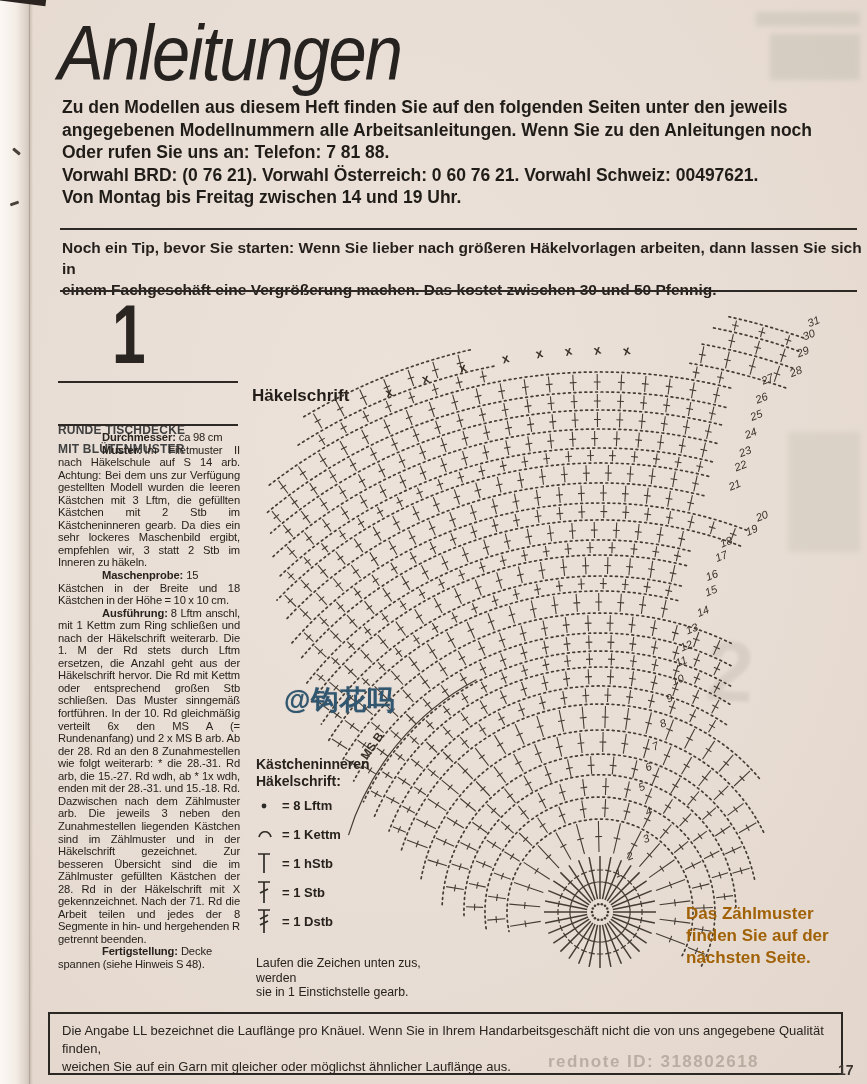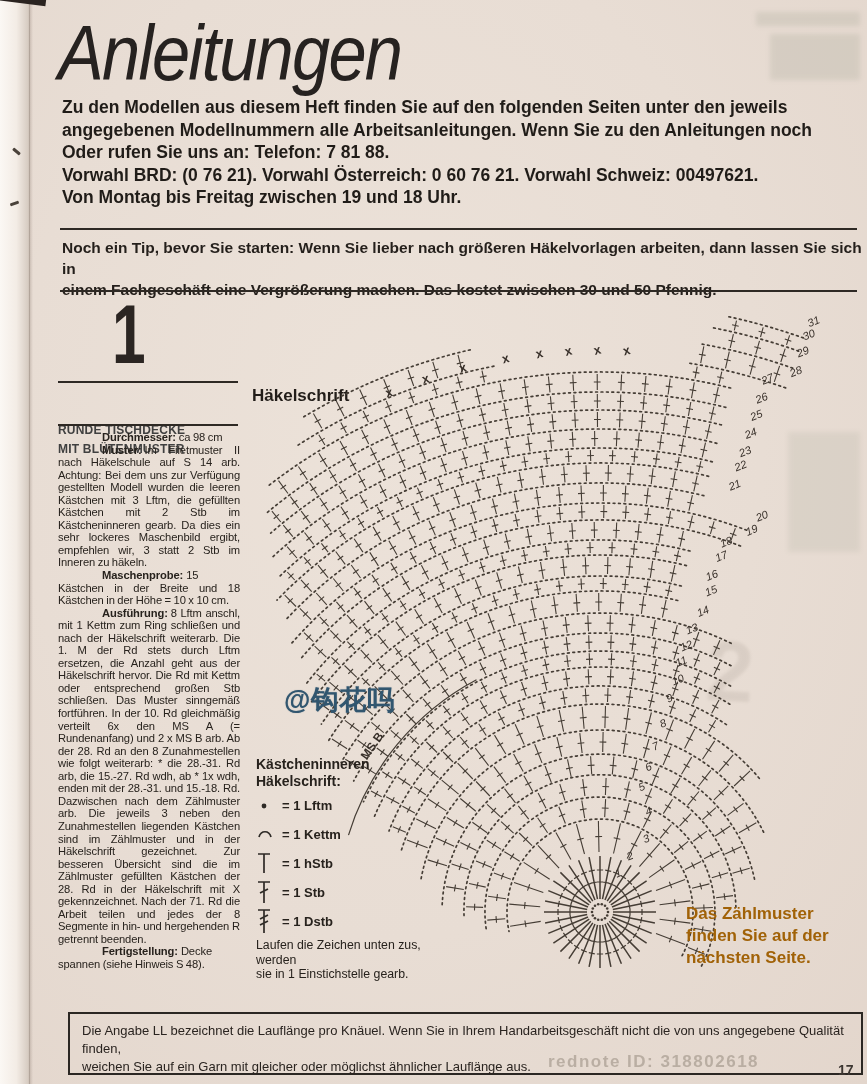--- a/index.html
+++ b/index.html
@@ -34,28 +34,28 @@
   .col b{font-weight:800;margin-right:3px;padding-left:44px;}
   
   .chart-label{left:252px;top:386px;font-size:17px;font-weight:800;color:#221d19;}
   #chart-svg{left:228px;top:283px;pointer-events:none;}
   
   .legend{left:256px;top:756px;width:175px;color:#27221d;}
   .legend-title{font-size:14px;font-weight:800;line-height:16.5px;}
   .legend-item{display:flex;align-items:center;height:26px;margin-top:3px;}
   .legend-item svg{flex:0 0 20px;margin-right:6px;}
   .legend-item span{font-size:13px;font-weight:600;}
-  .legend-note{margin-top:4px;font-size:12.3px;font-weight:500;line-height:14.5px;width:205px;}
+  .legend-note{margin-top:22px;font-size:12.3px;font-weight:500;line-height:14.5px;width:205px;}
   
   .wm-handle{left:284px;top:682px;font-size:27px;font-weight:800;color:#31566f;
     text-shadow:0 0 1px rgba(49,86,111,.5);letter-spacing:1px;}
   
   .next-note{left:686px;top:903px;font-size:17px;font-weight:800;line-height:22px;color:#a16207;}
   
-  .footer-box{left:68px;top:1012px;width:795px;height:63px;border:2px solid #2b2723;
+  .footer-box{left:48px;top:1012px;width:795px;height:63px;border:2px solid #2b2723;
     box-sizing:border-box;padding:8px 12px 0 12px;font-size:13px;font-weight:500;line-height:18px;color:#2a2420;}
   .wm-id{left:548px;top:1052px;font-size:17px;color:rgba(150,138,126,.55);letter-spacing:1.5px;font-weight:600;}
   .page-num{left:838px;top:1062px;font-size:14px;color:#3c3631;font-weight:600;}
   .brand-pill{left:795px;top:1099px;width:64px;height:27px;background:rgba(255,255,255,.78);
     border-radius:11px;display:flex;align-items:center;justify-content:center;
     font-size:12px;color:rgba(214,120,110,.85);font-weight:700;letter-spacing:1px;}
   
   .ghost{filter:blur(2.5px);opacity:.14;background:#75806a;}
   .ghost-2{left:706px;top:622px;font-size:86px;font-weight:700;color:#8b7f74;opacity:.15;
     filter:blur(1.5px);transform:rotate(3deg);}
@@ -73,21 +73,21 @@
 <div class="abs ghost" style="left:770px;top:34px;width:90px;height:46px;"></div>
 <div class="abs ghost" style="left:788px;top:432px;width:72px;height:120px;opacity:.1;"></div>
 <div class="abs ghost-2">2</div>
 
 <div class="abs title">Anleitungen</div>
 <div class="abs intro">
   <div>Zu den Modellen aus diesem Heft finden Sie auf den folgenden Seiten unter den jeweils</div>
   <div>angegebenen Modellnummern alle Arbeitsanleitungen. Wenn Sie zu den Anleitungen noch</div>
   <div>Oder rufen Sie uns an: Telefon: 7 81 88.</div>
   <div>Vorwahl BRD: (0 76 21). Vorwahl Österreich: 0 60 76 21. Vorwahl Schweiz: 00497621.</div>
-  <div>Von Montag bis Freitag zwischen 19 und 18 Uhr.</div>
+  <div>Von Montag bis Freitag zwischen 14 und 19 Uhr.</div>
 </div>
 
 <div class="abs rule" style="left:60px;top:228px;width:797px;"></div>
 <div class="abs tip">
   <div>Noch ein Tip, bevor Sie starten: Wenn Sie lieber nach größeren Häkelvorlagen arbeiten, dann lassen Sie sich in</div>
   <div>einem Fachgeschäft eine Vergrößerung machen. Das kostet zwischen 30 und 50 Pfennig.</div>
 </div>
 <div class="abs rule" style="left:60px;top:290px;width:797px;"></div>
 
 <div class="abs big-number">1</div>
@@ -174,21 +174,21 @@
 
 <div class="abs legend">
   <div class="legend-title">
     <div>Kästcheninneren</div>
     <div>Häkelschrift:</div>
   </div>
   <div class="legend-item">
     <svg width="20" height="24" viewBox="0 0 20 24">
         <circle cx="8" cy="13" r="2.4" fill="#2e2a26"></circle>
       </svg>
-    <span>= 1 Lftm</span>
+    <span>= 8 Lftm</span>
   </div>
   <div class="legend-item">
     <svg width="20" height="24" viewBox="0 0 20 24">
         <path d="M3,15 C5,8 13,8 15,15" fill="none" stroke="#2e2a26" stroke-width="1.7"></path>
       </svg>
     <span>= 1 Kettm</span>
   </div>
   <div class="legend-item">
     <svg width="20" height="26" viewBox="0 0 20 26">
         <path d="M8,4 V23 M2,4 H14" fill="none" stroke="#2e2a26" stroke-width="1.7"></path>

